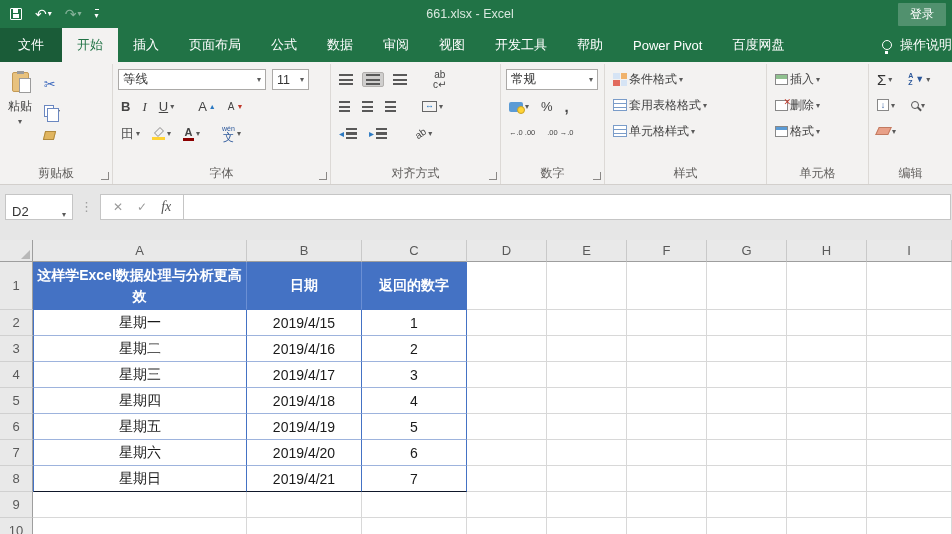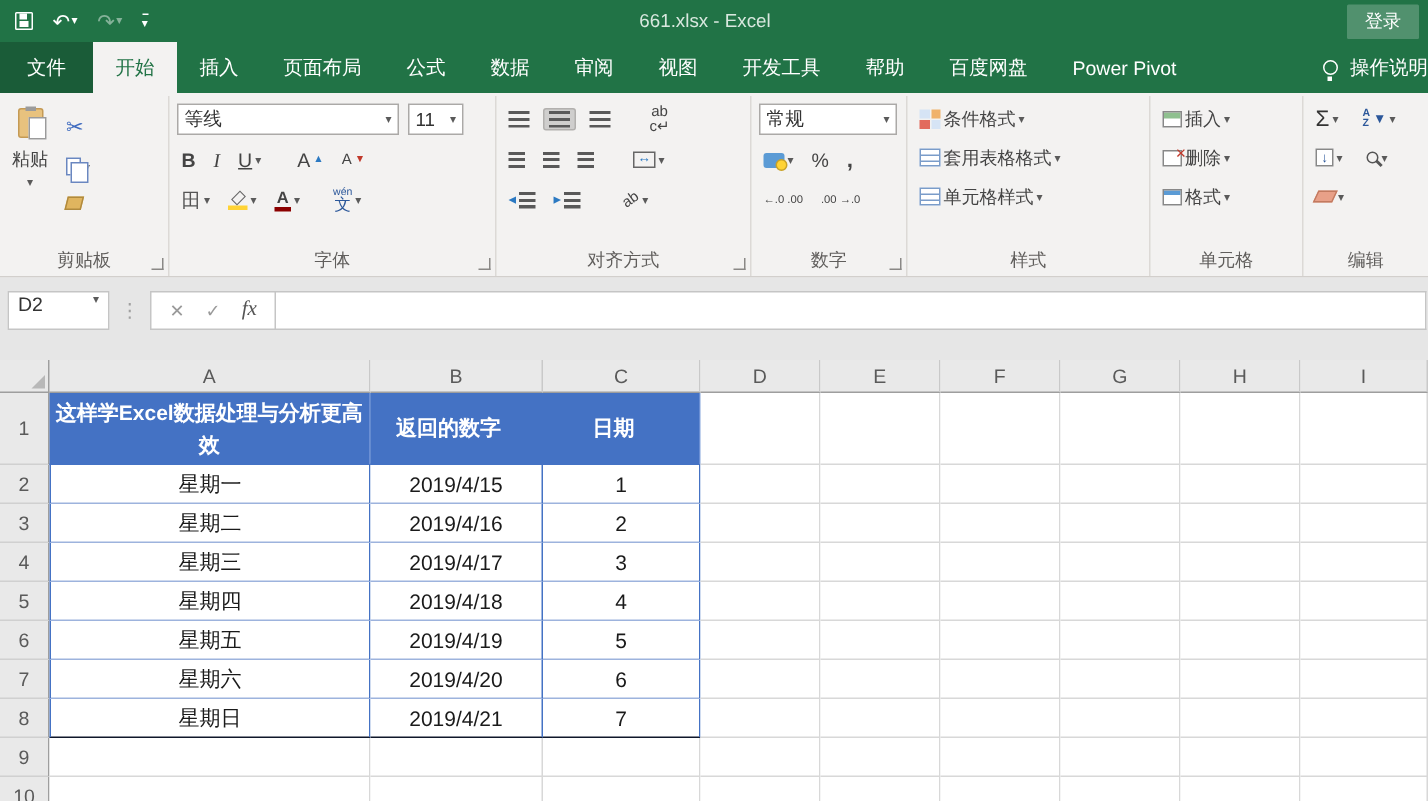--- a/index.html
+++ b/index.html
@@ -84,21 +84,21 @@
   .sigma { font-size:15px; color:#333; line-height:1; }
   .azic { display:inline-flex; flex-direction:column; line-height:1; font-size:7px; color:#2b579a; font-weight:bold; }
   .funnel { color:#2b579a; font-size:9px; }
   .fillbox { width:12px; height:12px; border:1px solid #888; display:inline-flex; align-items:center; justify-content:center; color:#2b579a; font-size:9px; background:#fff; }
   .mag { width:8px; height:8px; border:1.5px solid #555; border-radius:50%; position:relative; display:inline-block; }
   .mag:after { content:""; position:absolute; width:5px; height:1.5px; background:#555; transform:rotate(45deg); right:-4px; bottom:-1px; }
   .eraser { width:13px; height:8px; background:#e8a088; border:1px solid #c27a60; transform:skewX(-25deg); display:inline-block; }
 
   
   .fbar { height:43px; background:#e6e6e6; display:flex; align-items:center; padding:0 1px; }
-  .namebox { width:68px; height:26px; background:#fff; border:1px solid #c5c5c5; margin-left:4px; display:flex; align-items:flex-start; padding:0 6px; font-size:13px; color:#333; }
+  .namebox { width:68px; height:26px; background:#fff; border:1px solid #c5c5c5; margin-left:4px; display:flex; align-items:flex-end; padding:0 6px; font-size:13px; color:#333; }
   .namebox .dd { margin-left:auto; }
   .vdots { color:#a0a0a0; font-size:13px; padding:0 7px; letter-spacing:0; }
   .fxbox { height:26px; background:#fff; border:1px solid #c5c5c5; display:flex; align-items:center; gap:14px; padding:0 12px; color:#9a9a9a; }
   .fxbox .fx { font-family:"Liberation Serif","DejaVu Serif",serif; font-style:italic; color:#555; font-size:14px; }
   .finput { flex:1; height:26px; background:#fff; border:1px solid #c5c5c5; border-left:none; margin-right:0; }
   .gapstrip { height:12px; background:#e6e6e6; }
 
   
   .grid { background:#fff; }
   .colhdr { display:flex; height:22px; }
@@ -144,22 +144,22 @@
       <span class="tab file">文件</span>
       <span class="tab active">开始</span>
       <span class="tab">插入</span>
       <span class="tab">页面布局</span>
       <span class="tab">公式</span>
       <span class="tab">数据</span>
       <span class="tab">审阅</span>
       <span class="tab">视图</span>
       <span class="tab">开发工具</span>
       <span class="tab">帮助</span>
+      <span class="tab">Power Pivot</span>
       <span class="tab">百度网盘</span>
-      <span class="tab">Power Pivot</span>
     </span>
   <div class="tellme">
     <span class="bulb"></span>
     <span>操作说明</span>
   </div>
 </div>
 
 <div class="ribbon">
 
   <div class="rgroup" style="width:112px;">
@@ -442,22 +442,22 @@
       <div class="ch" style="width: 80px;">E</div>
       <div class="ch" style="width: 80px;">F</div>
       <div class="ch" style="width: 80px;">G</div>
       <div class="ch" style="width: 80px;">H</div>
       <div class="ch" style="width: 85px;">I</div>
     </div>
   <div class="rows" id="rows">
       <div class="grow" style="height: 48px;">
         <div class="rh">1</div>
         <div class="cell thead" style="width: 214px; font-size: 14px;">这样学Excel数据处理与分析更高效</div>
+        <div class="cell thead" style="width: 115px;">日期</div>
         <div class="cell thead lastc" style="width: 105px;">返回的数字</div>
-        <div class="cell thead" style="width: 115px;">日期</div>
         <div class="cell" style="width: 80px;"></div>
         <div class="cell" style="width: 80px;"></div>
         <div class="cell" style="width: 80px;"></div>
         <div class="cell" style="width: 80px;"></div>
         <div class="cell" style="width: 80px;"></div>
         <div class="cell" style="width: 85px;"></div>
       </div>
       <div class="grow" style="height: 26px;">
         <div class="rh">2</div>
         <div class="cell tbl first" style="width: 214px;">星期一</div>

